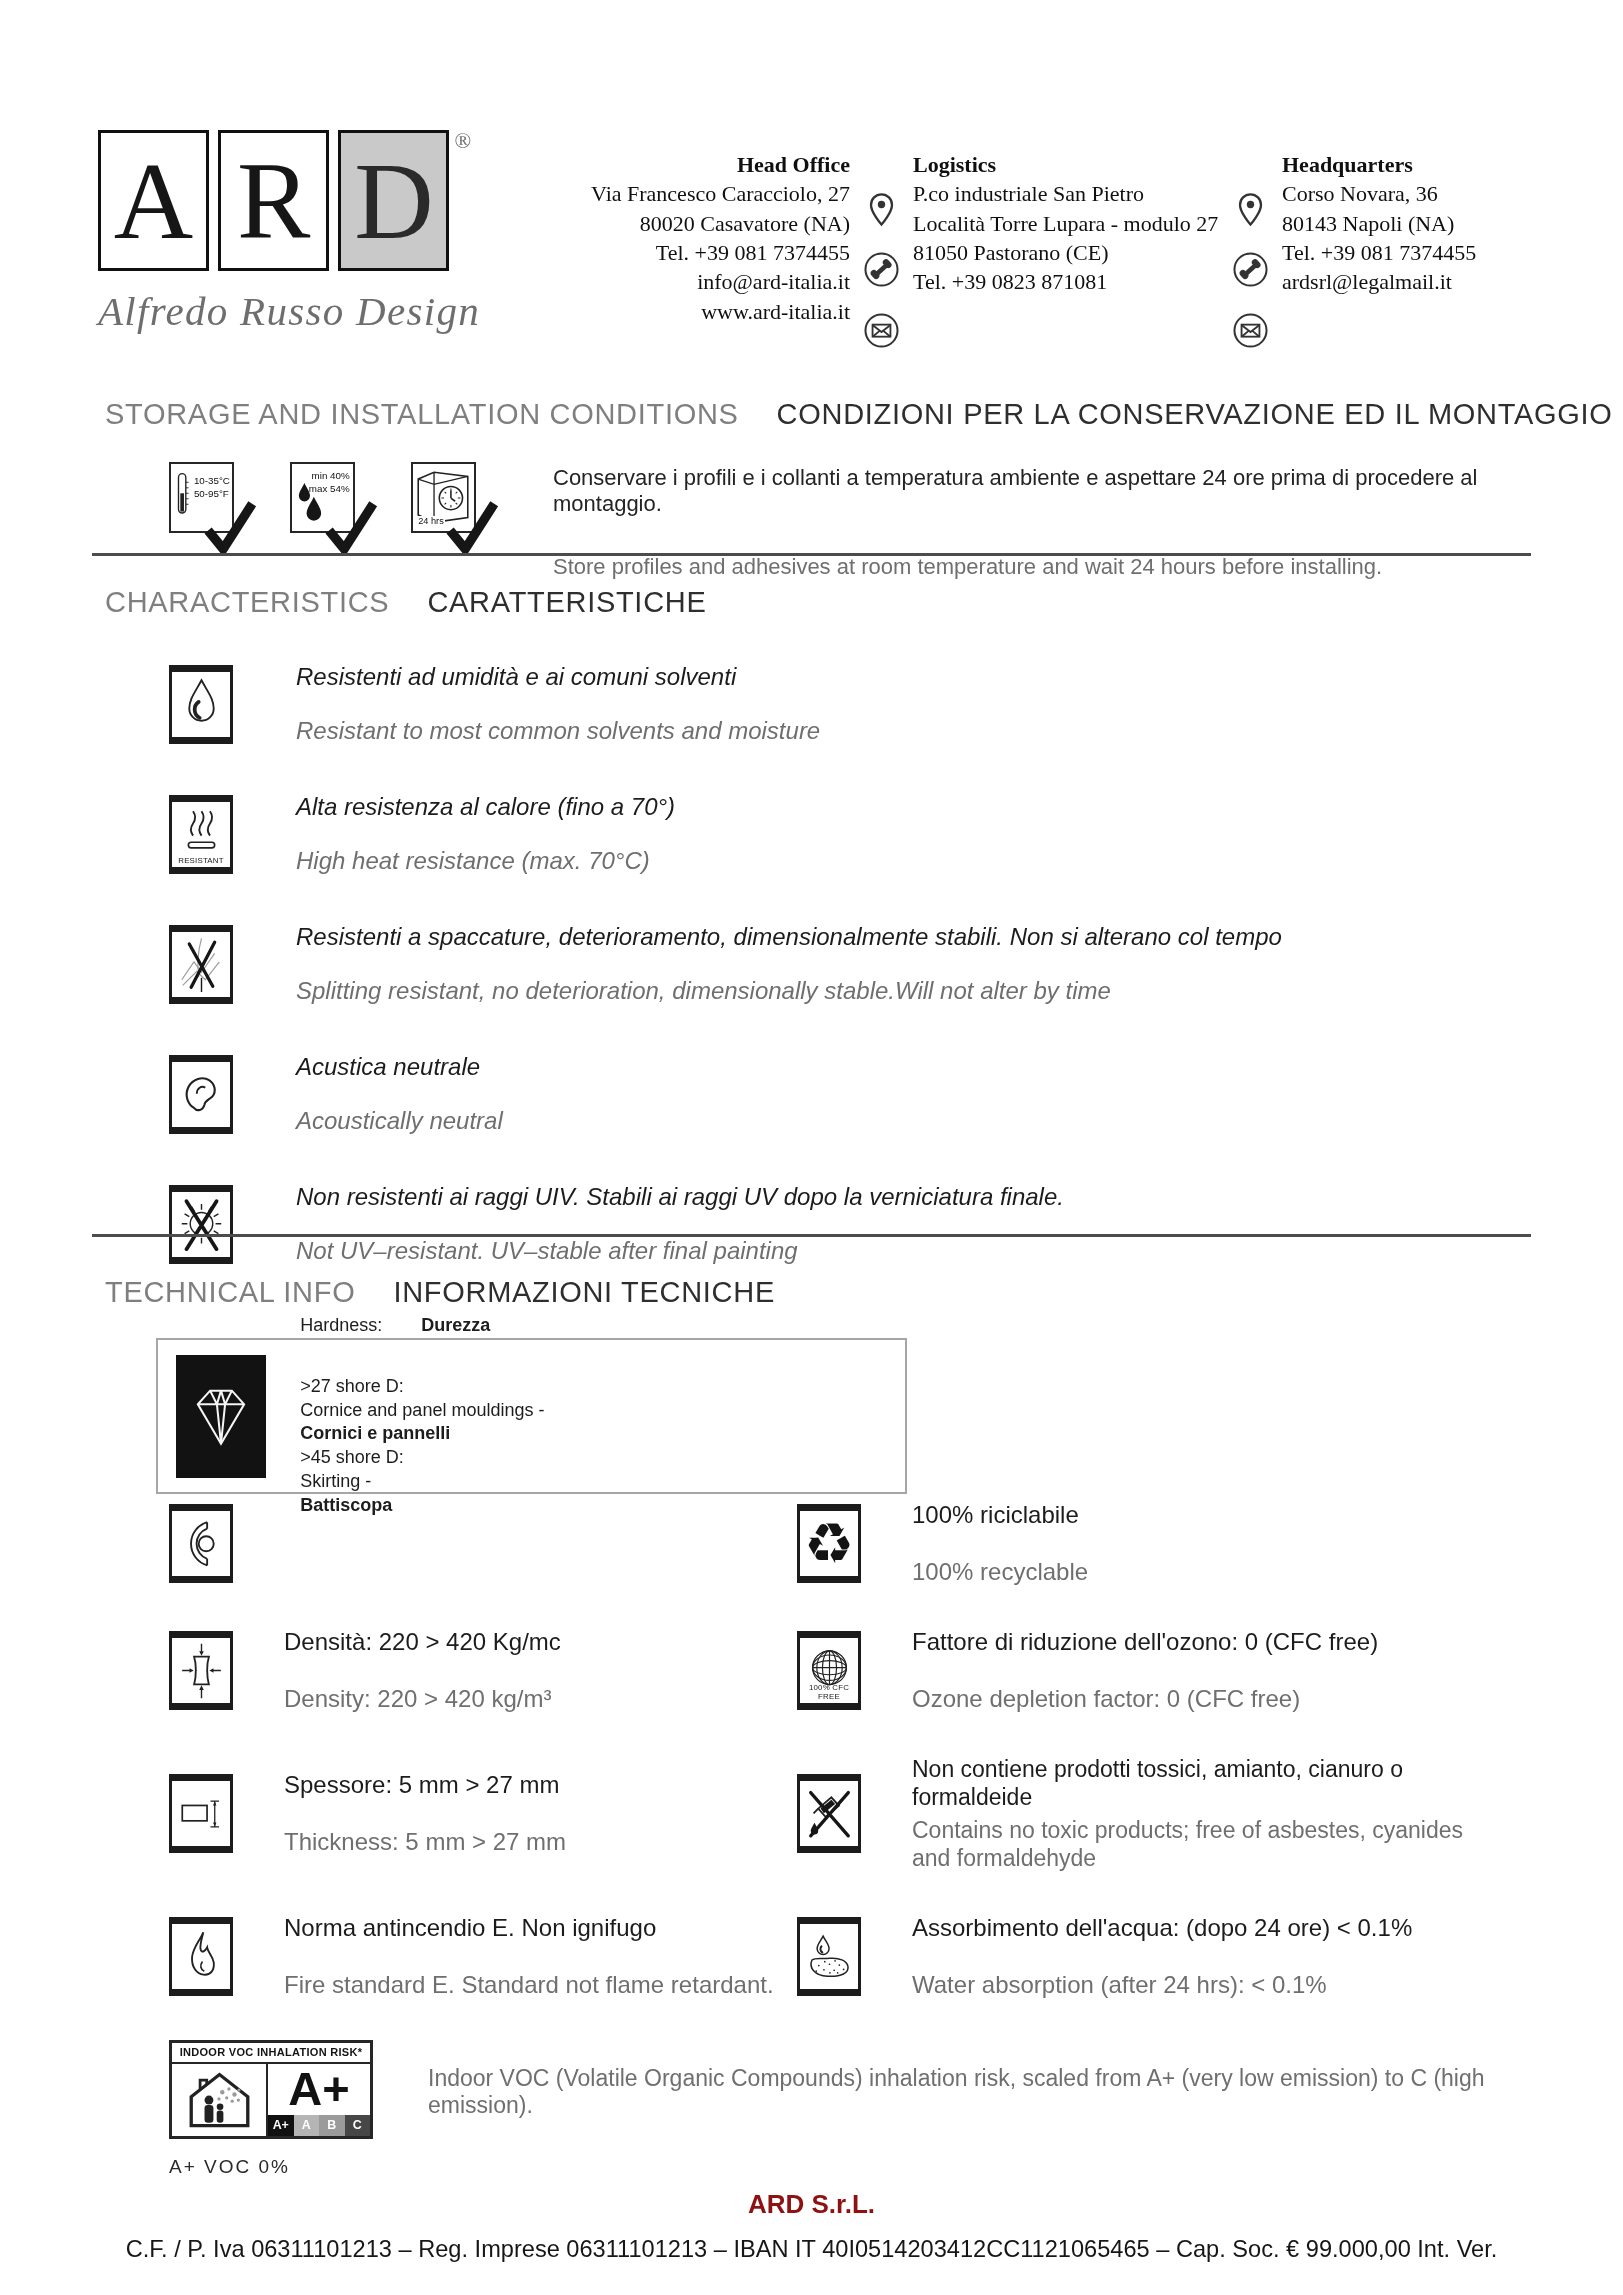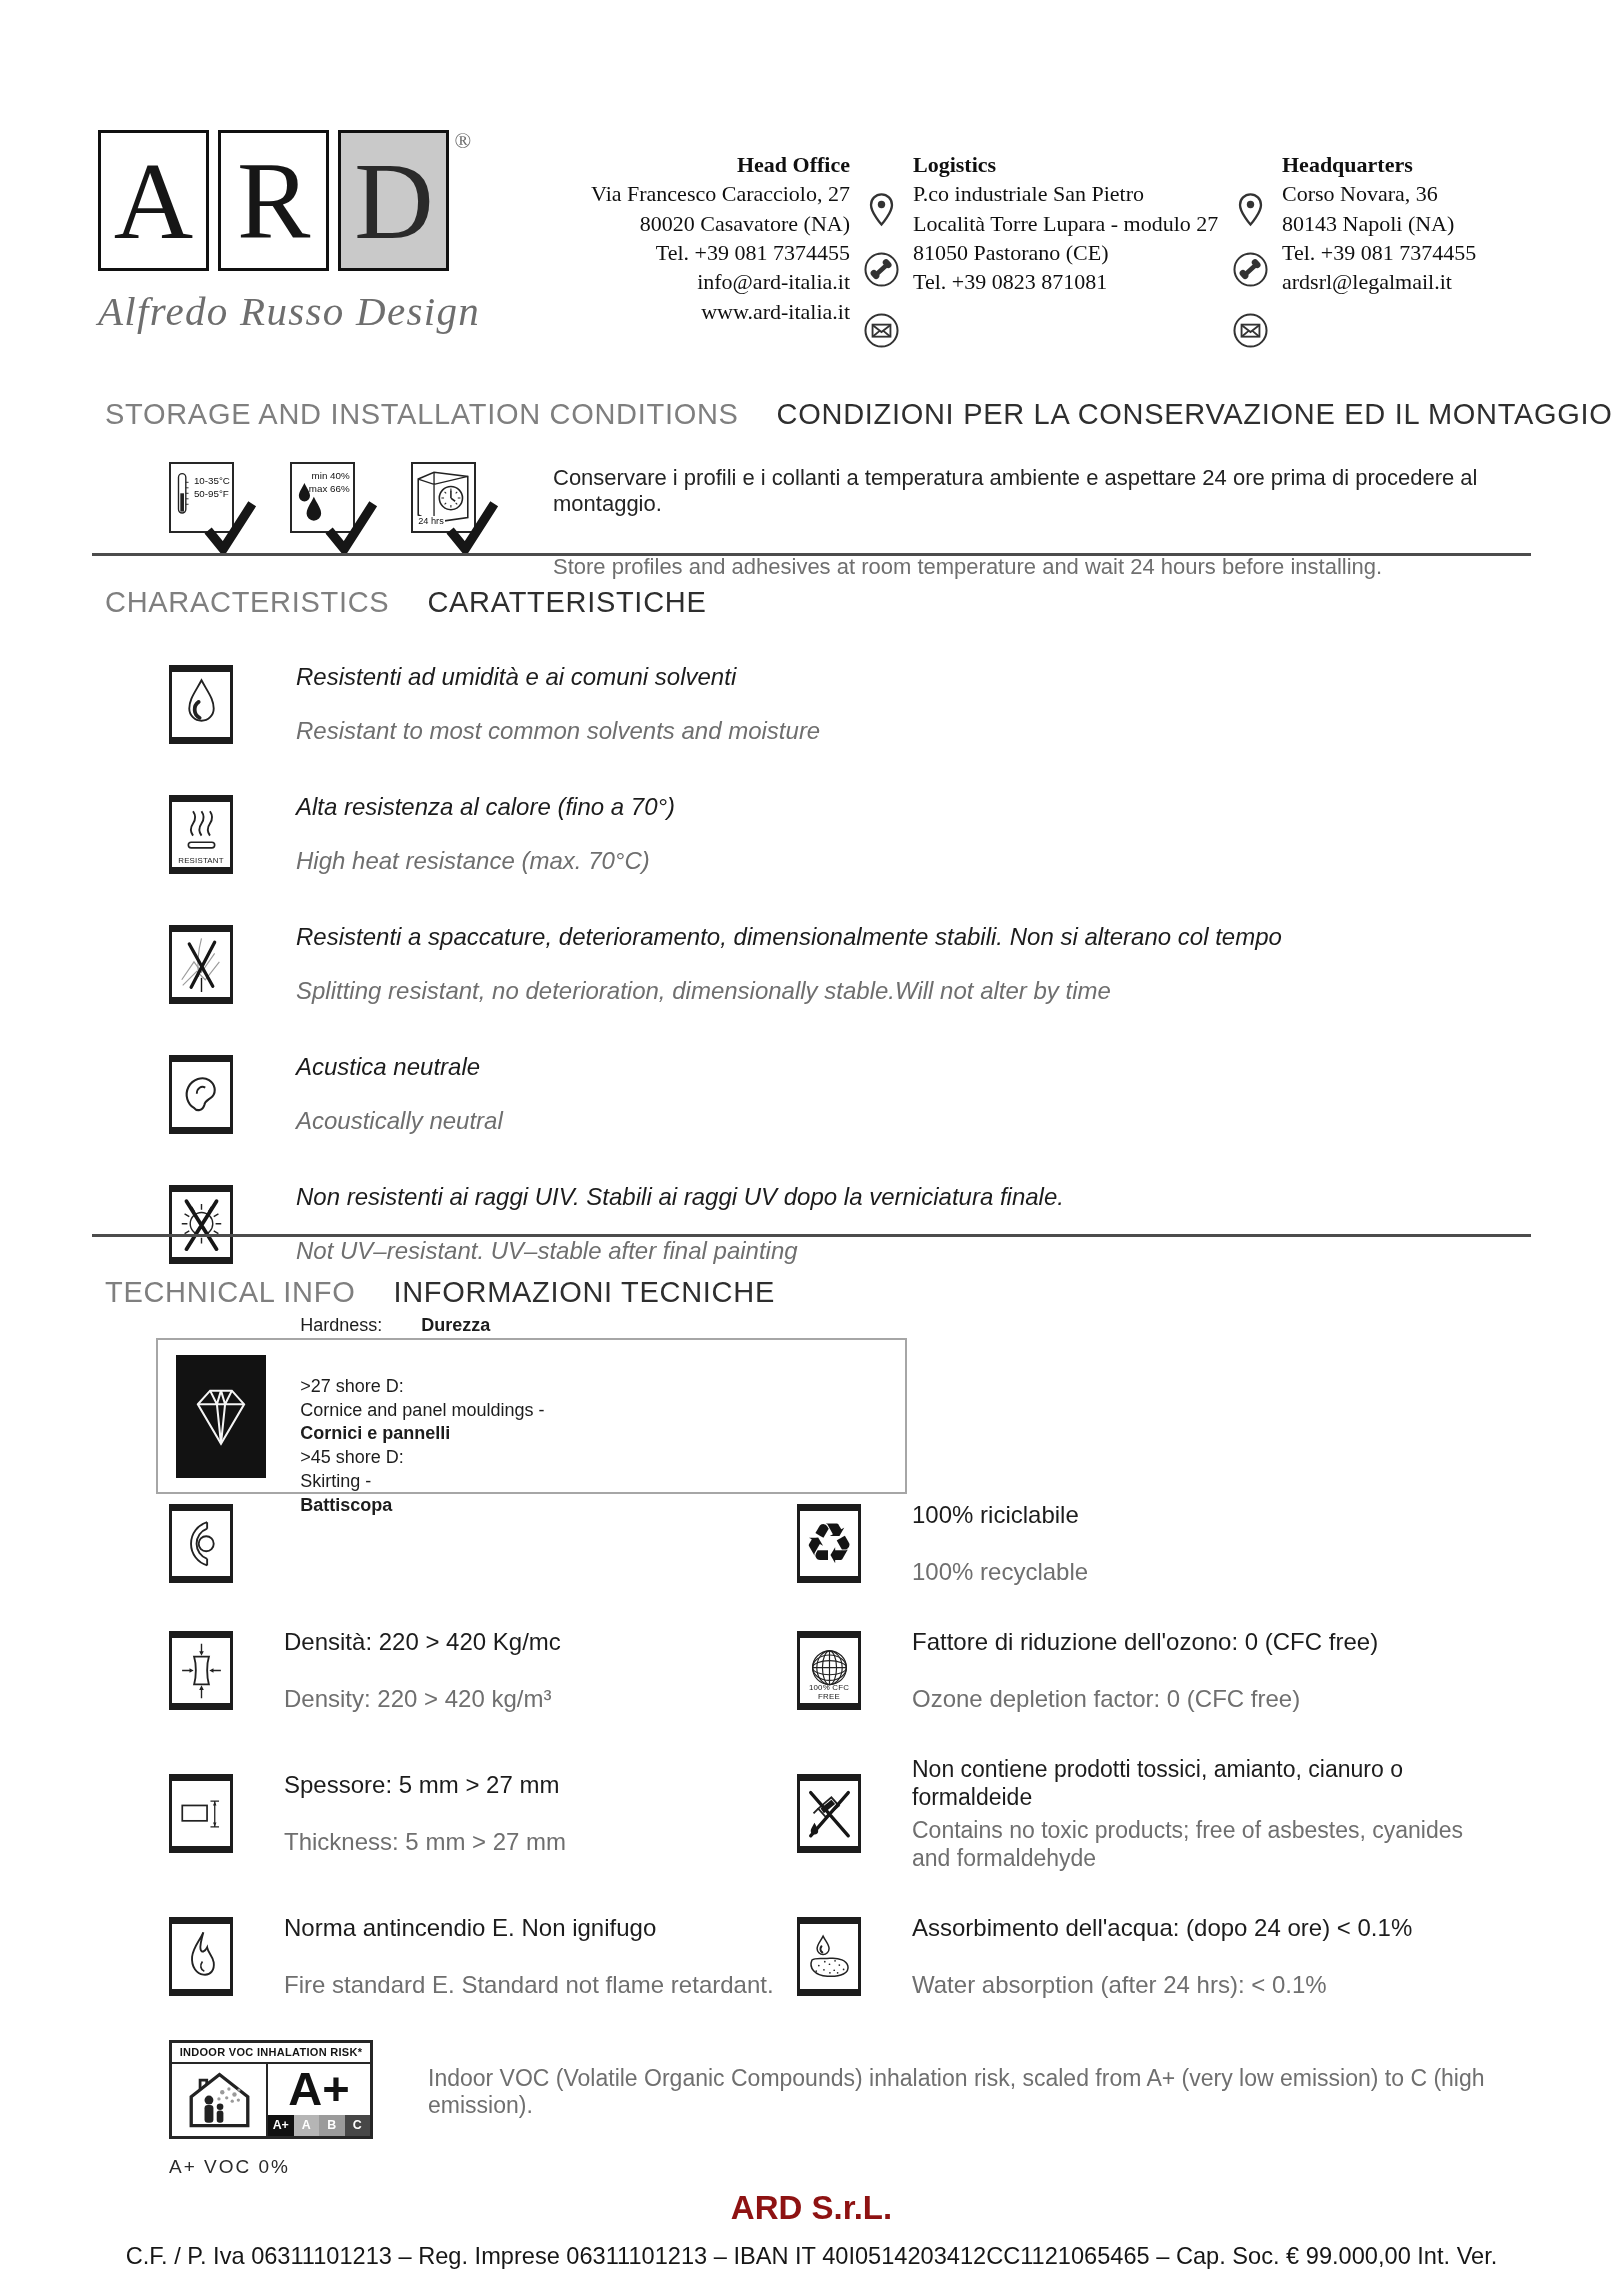--- a/index.html
+++ b/index.html
@@ -124,21 +124,21 @@
     font-size: 12.4px; font-weight: bold; color: #fff; }
   .voc-cell.s0 { background: #111111; }
   .voc-cell.s1 { background: #b5b5b5; }
   .voc-cell.s2 { background: #9b9b9b; }
   .voc-cell.s3 { background: #474747; }
   .voc-below { margin-top: 17px; font-size: 19px; color: #2a2a2a; letter-spacing: 2px; }
   .voc-text { margin-left: 55px; font-size: 23px; color: #6f6f6f; margin-bottom: 34px; }
 
   
   .footer { position: absolute; left: 0; right: 0; top: 2189px; text-align: center; }
-  .footer-co { font-size: 33px; font-weight: bold; color: #8e1212; }
+  .footer-co { font-size: 26px; font-weight: bold; color: #8e1212; }
   .footer-line { margin-top: 15.7px; font-size: 23.6px; color: #161616; }
 
   svg { display: block; }
 </style>
 </head>
 <body>
 
 <div class="page">
 
   <div class="header">
@@ -250,21 +250,21 @@
           </svg>
       </div>
 
       <div class="sbox">
         <svg class="hum-svg" viewBox="0 0 70 110">
             <path d="M22 6C16 19 9 27 9 36a13 13 0 0 0 26 0c0-9-7-17-13-30Z" fill="#161616"></path>
             <path d="M44 38c-8 17-17 27-17 39a17 17 0 0 0 34 0c0-12-9-22-17-39Z" fill="#161616"></path>
           </svg>
         <div class="slabs2">
           <div>min 40%</div>
-          <div>max 66%</div>
+          <div>max 54%</div>
         </div>
         <svg class="scheck" viewBox="0 0 100 100">
             <path d="M14 56 40 88 90 10" fill="none" stroke="#161616" stroke-width="16"></path>
           </svg>
       </div>
 
       <div class="sbox">
         <svg class="clock-svg" viewBox="0 0 110 110">
             <path d="M8 22 38 9l64 8v78l-64 9L8 90Z" fill="none" stroke="#222" stroke-width="3"></path>
             <path d="M38 9v95M8 22l30 10 64-15M38 32v72" fill="none" stroke="#222" stroke-width="2.5"></path>

